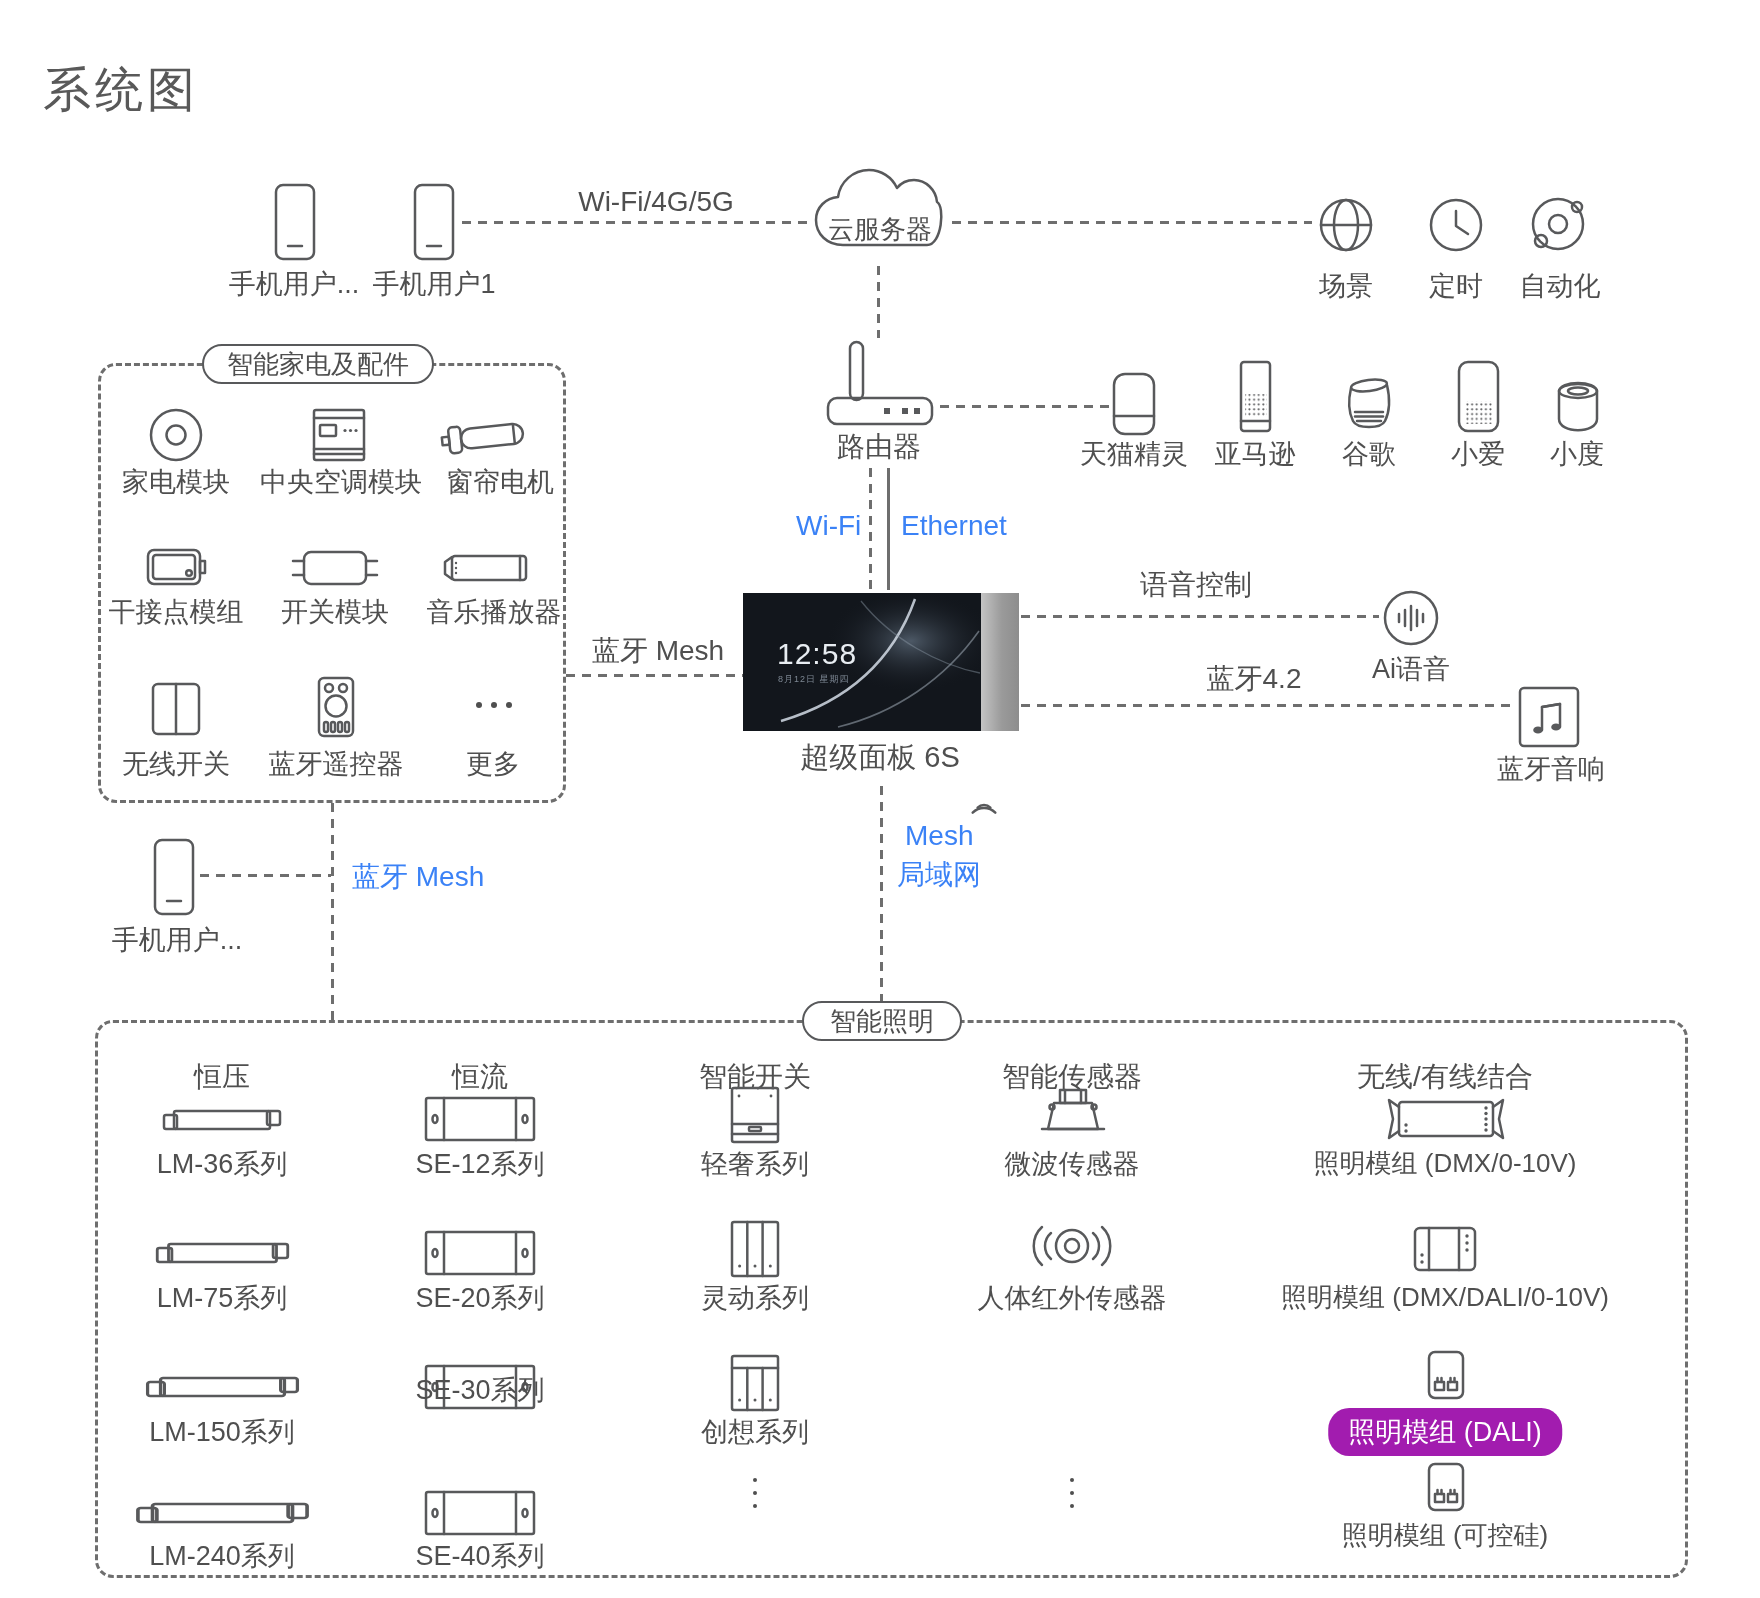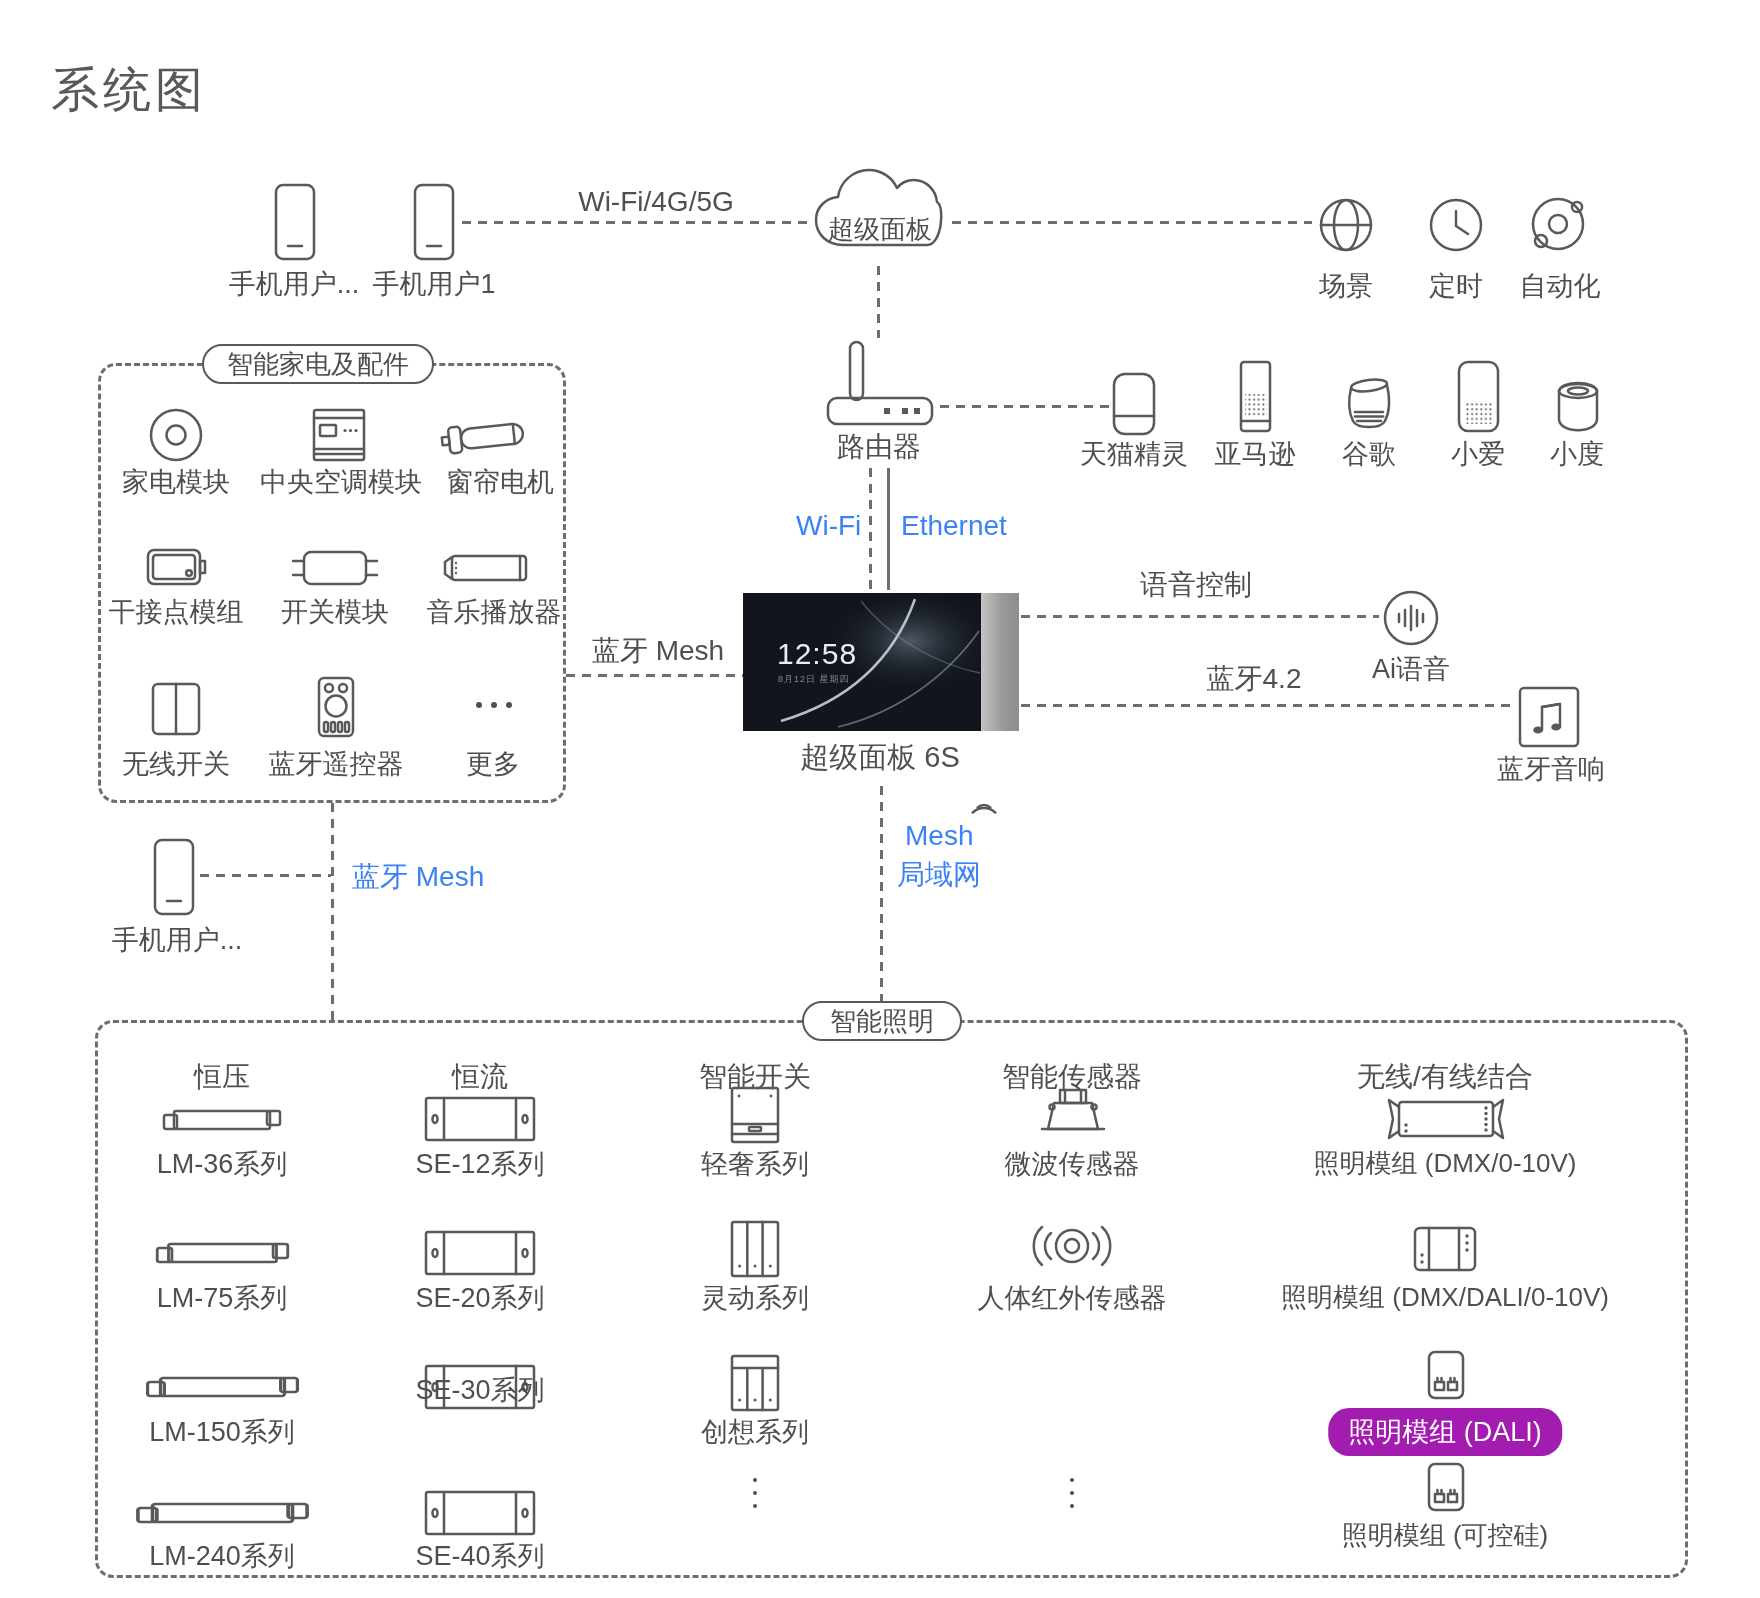--- a/index.html
+++ b/index.html
@@ -42,21 +42,21 @@
         <circle cx="1.3" cy="1.3" r="1.05" fill="#58595b"></circle>
       </pattern>
       <radialGradient id="pg" cx="50%" cy="50%" r="50%">
         <stop offset="0" stop-color="#8fa4ba" stop-opacity="0.85"></stop>
         <stop offset="1" stop-color="#12161c" stop-opacity="0"></stop>
       </radialGradient>
     </defs>
   </svg>
 
   <div class="title">系统图</div>
-  <style>.title{left:43px;top:58px;margin-left:8px;}</style>
+  <style>.title{left:43px;top:58px;}</style>
 
   <div class="ic" style="left:273px;top:183px">
     <svg width="44" height="78">
         <rect class="st" x="3" y="2" width="38" height="74" rx="7"></rect>
         <line class="st" x1="15" y1="63" x2="29" y2="63"></line>
       </svg>
   </div>
   <div class="ic" style="left:412px;top:183px">
     <svg width="44" height="78">
         <rect class="st" x="3" y="2" width="38" height="74" rx="7"></rect>
@@ -67,21 +67,21 @@
   <div class="lbl" style="left:434px;top:266px">手机用户1</div>
 
   <div class="hd" style="left:462px;top:221px;width:346px"></div>
   <div class="lbl" style="left:656px;top:186px;font-size:28px">Wi-Fi/4G/5G</div>
 
   <div class="ic" style="left:808px;top:157px">
     <svg width="142" height="106">
       <path class="st" d="M35,88 C19,88 8,77 8,63 C8,50 18,41 30,40 C32,25 45,13 61,13 C73,13 84,20 89,31 C93,26 99,23 106,23 C118,23 128,33 129,45 C137,49 134,88 119,88 Z"></path>
     </svg>
   </div>
-  <div class="lbl" style="left:880px;top:212px;font-size:26px">超级面板</div>
+  <div class="lbl" style="left:880px;top:212px;font-size:26px">云服务器</div>
 
   <div class="hd" style="left:952px;top:221px;width:360px"></div>
 
   <div class="ic" style="left:1318px;top:197px">
     <svg width="56" height="56">
         <circle class="st" cx="28" cy="28" r="25"></circle>
         <ellipse class="st" cx="28" cy="28" rx="12" ry="25"></ellipse>
         <line class="st" x1="3" y1="28" x2="53" y2="28"></line>
       </svg>
   </div>

